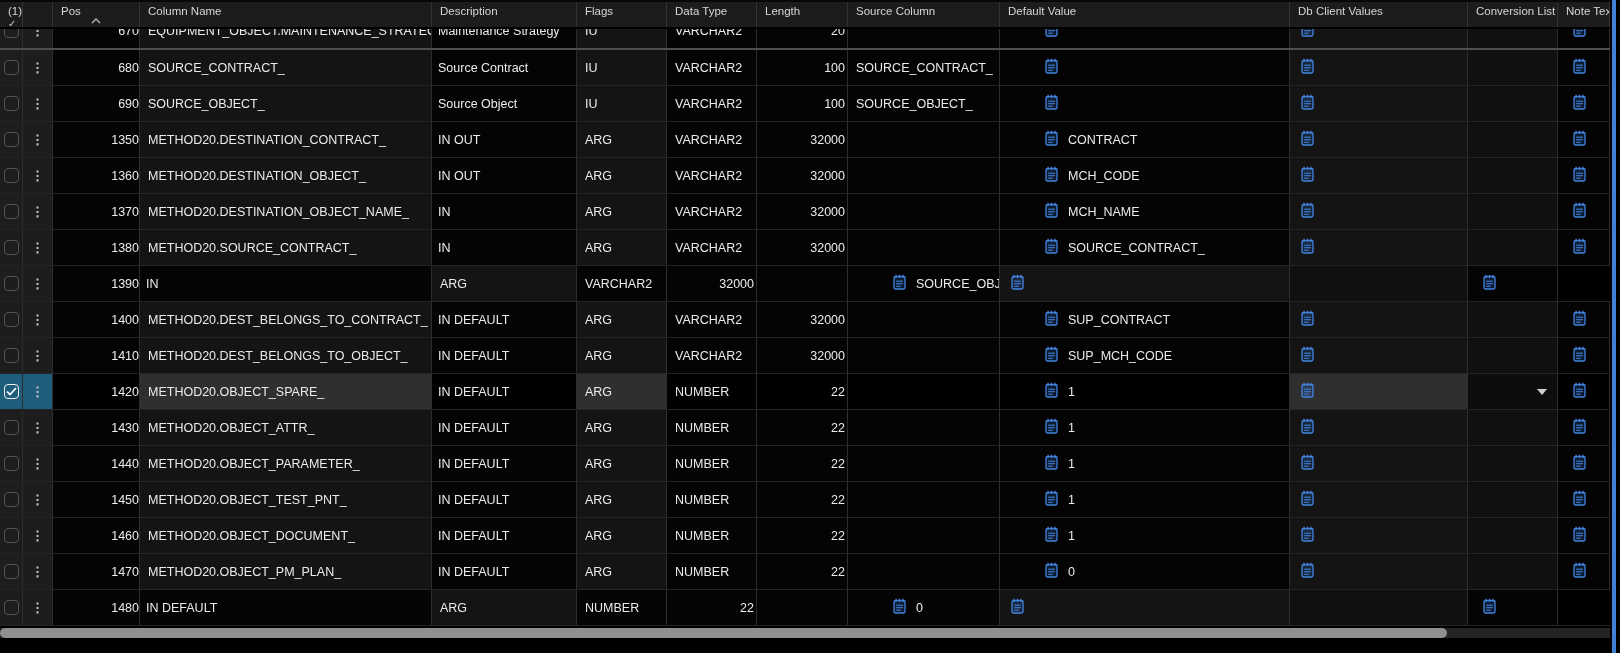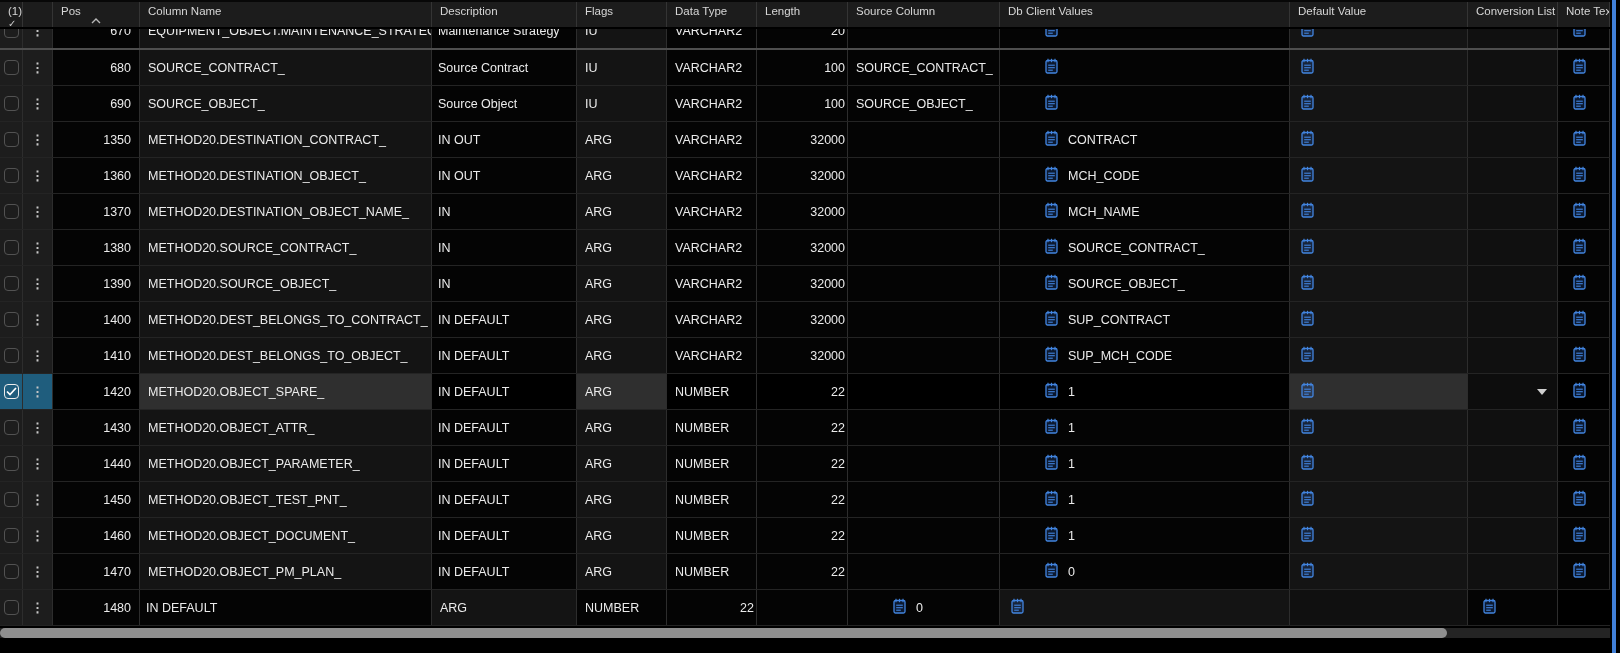--- a/index.html
+++ b/index.html
@@ -29,21 +29,21 @@
   .row { height:36px; border-bottom:1px solid #242424; }
   .row.clipped-top { border-bottom:2px solid #4e4e4e; height:37px; }
   .cell { height:100%; border-right:1px solid #2d2d2d; display:flex; align-items:center;
     color:#ebebeb; font-size:12.5px; white-space:nowrap; overflow:hidden; }
   
   .c-select,.c-menu { background:#1d1d1d; justify-content:center; }
   .c-colname,.c-flags,.c-db { background:#141414; }
   .c-conv { background:#101010; justify-content:flex-end; padding-right:10px; }
   
   .c-pos,.c-desc,.c-dtype,.c-length,.c-source,.c-default,.c-note { background:#040404; }
-  .c-pos { justify-content:flex-end; padding-right:8px; }
+  .c-pos { justify-content:flex-end; }
   .c-length { justify-content:flex-end; padding-right:2px; }
   .c-colname { padding-left:8px; }
   .c-desc { padding-left:6px;text-align:center; }
   .c-flags,.c-dtype,.c-source { padding-left:8px; }
   .c-default { padding-left:45px; }
   .c-default .dv-text { margin-left:10px; }
   .c-db { padding-left:11px; }
   .c-note { padding-left:15px; }
 
   
@@ -99,25 +99,25 @@
       </div>
       <div class="hcell h-data-type">
         <div class="hline1">Data Type</div>
       </div>
       <div class="hcell h-length right pr14">
         <div class="hline1">Length</div>
       </div>
       <div class="hcell h-source-column">
         <div class="hline1">Source Column</div>
       </div>
+      <div class="hcell h-default-value">
+        <div class="hline1">Default Value</div>
+      </div>
       <div class="hcell h-db-client-values">
         <div class="hline1">Db Client Values</div>
-      </div>
-      <div class="hcell h-default-value">
-        <div class="hline1">Default Value</div>
       </div>
       <div class="hcell h-conversion-list">
         <div class="hline1">Conversion List</div>
       </div>
       <div class="hcell h-note-text">
         <div class="hline1">Note Text</div>
       </div>
     </div>
   <div class="rows-viewport">
     <div class="rows">
@@ -469,21 +469,20 @@
           </div>
         </div>
         <div class="row gridcols">
           <div class="cell c-select">
             <div class="checkbox"></div>
           </div>
           <div class="cell c-menu">
             <span class="kebab">⋮</span>
           </div>
           <div class="cell c-pos">1390</div>
-          <div class="cell c-colname">METHOD20.SOURCE_OBJECT_</div>
           <div class="cell c-desc">IN</div>
           <div class="cell c-flags">ARG</div>
           <div class="cell c-dtype">VARCHAR2</div>
           <div class="cell c-length">32000</div>
           <div class="cell c-source"></div>
           <div class="cell c-default">
             <span class="note-svg"><svg width="13" height="16" viewBox="0 0 13 16">
                 <rect x="1" y="2.5" width="11" height="12.5" rx="1.5" fill="rgba(40,100,200,0.22)" stroke="#4285e0" stroke-width="1.3"></rect>
                 <line x1="3" y1="0.8" x2="3" y2="4.2" stroke="#4285e0" stroke-width="1.1"></line>
                 <line x1="6.5" y1="0.8" x2="6.5" y2="4.2" stroke="#4285e0" stroke-width="1.1"></line>

